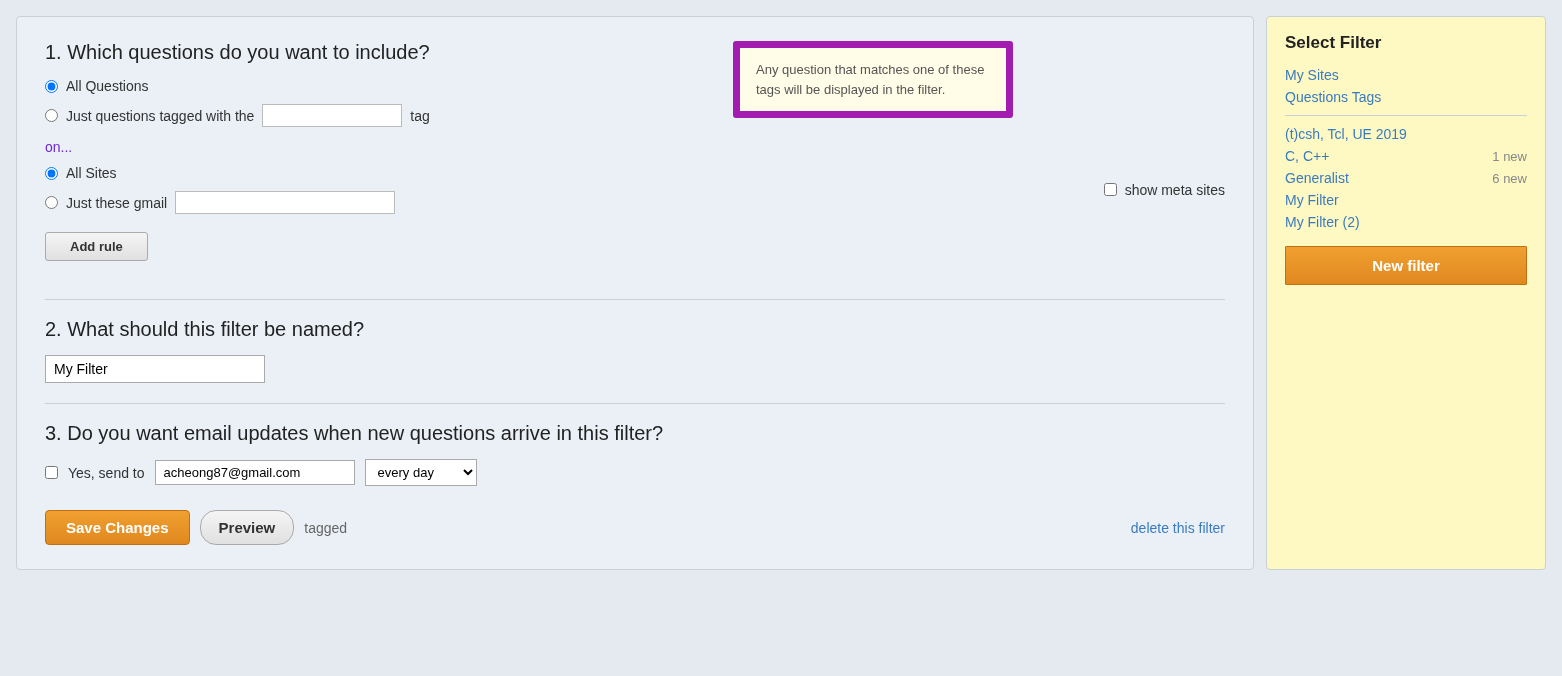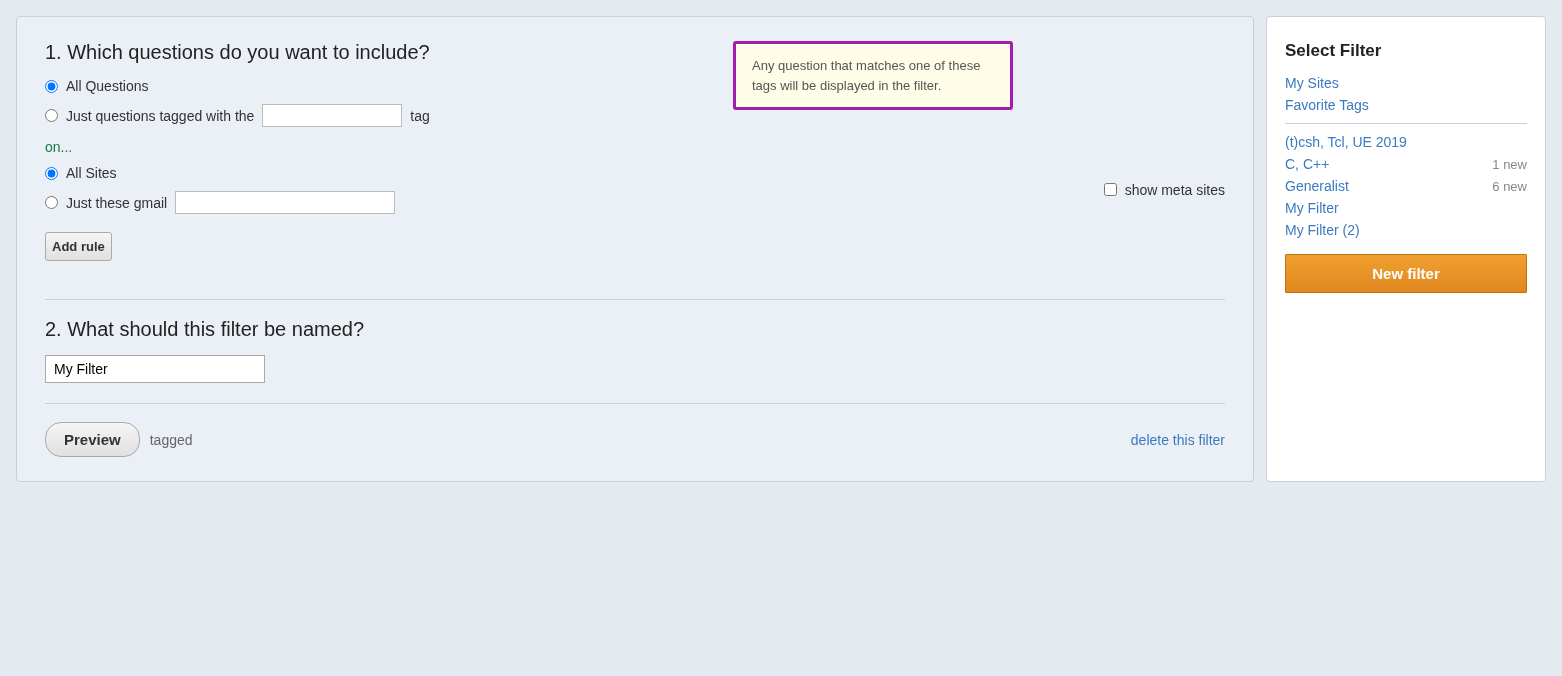--- a/index.html
+++ b/index.html
@@ -58,21 +58,21 @@
     }
     .tag-input {
       border: 1px solid #bbb;
       padding: 3px 6px;
       font-size: 13px;
       width: 140px;
       background: #fff;
     }
     .on-label {
       font-size: 14px;
-      color: #15803d;
+      color: #6d28d9;
       margin-bottom: 10px;
       margin-top: 4px;
     }
     .sites-row {
       display: flex;
       align-items: center;
       justify-content: space-between;
       margin-bottom: 8px;
     }
     .sites-left {
@@ -96,32 +96,32 @@
       width: 220px;
       background: #fff;
     }
     .add-rule-btn {
       display: inline-block;
       border: 1px solid #aaa;
       background: linear-gradient(to bottom, #f5f5f5, #e0e0e0);
       color: #333;
       font-size: 13px;
       font-weight: bold;
-      padding: 6px 6px;
+      padding: 6px 24px;
       border-radius: 3px;
       cursor: pointer;
       margin-top: 10px;
       margin-bottom: 20px;
     }
     .tooltip-box {
       position: absolute;
       top: 24px;
       right: 240px;
       background: #fffde7;
-      border: 3px solid #a21caf;
+      border: 7px solid #a21caf;
       border-radius: 3px;
       padding: 12px 16px;
       font-size: 13px;
       color: #555;
       width: 280px;
       line-height: 1.5;
     }
     .section2 {
       margin-bottom: 20px;
     }
@@ -200,24 +200,24 @@
       margin-left: auto;
       color: #3a7bbf;
       font-size: 14px;
       cursor: pointer;
       text-decoration: none;
     }
     
     .sidebar {
       width: 280px;
       min-width: 260px;
-      background: #ffffff;
+      background: #fef9c3;
       border: 1px solid #c8d0d8;
       border-radius: 4px;
-      padding: 24px 18px;
+      padding: 16px 18px;
     }
     .sidebar-title {
       font-size: 17px;
       font-weight: bold;
       color: #222;
       margin-bottom: 14px;
     }
     .sidebar-filter-link {
       display: block;
       color: #3a7bbf;
@@ -319,37 +319,51 @@
 
     <hr class="section-divider">
 
     <div class="section2">
       <h2 class="section-title">2. What should this filter be named?</h2>
       <input type="text" class="filter-name-input" value="My Filter" style="">
     </div>
 
     <hr class="section-divider">
 
+    <div class="section3">
+      <h2 class="section-title">3. Do you want email updates when new questions arrive in this filter?</h2>
+      <div class="email-row">
+        <input type="checkbox" id="email_yes" style="">
+        <label for="email_yes">Yes, send to</label>
+        <input type="text" class="email-input" value="acheong87@gmail.com" style="">
+        <select class="frequency-select">
+          <option>every day</option>
+          <option>every week</option>
+          <option>every 3 days</option>
+        </select>
+      </div>
+    </div>
 
     <div class="actions-row">
+      <button class="save-btn">Save Changes</button>
       <button class="preview-btn">Preview</button>
       <a href="#" class="cancel-link">tagged</a>
       <a href="#" class="delete-link">delete this filter</a>
     </div>
 
   </div>
 
   <div class="sidebar">
     <div class="sidebar-title">Select Filter</div>
 
     <a href="#" class="sidebar-filter-link">
       <span>My Sites</span>
     </a>
     <a href="#" class="sidebar-filter-link">
-      <span>Favorite Tags</span>
+      <span>Questions Tags</span>
     </a>
 
     <hr class="sidebar-divider">
 
     <div class="sidebar-filter-item">
       <a href="#" class="sidebar-filter-name">(t)csh, Tcl, UE 2019</a>
       <span class="sidebar-badge"></span>
     </div>
     <div class="sidebar-filter-item">
       <a href="#" class="sidebar-filter-name">C, C++</a>

